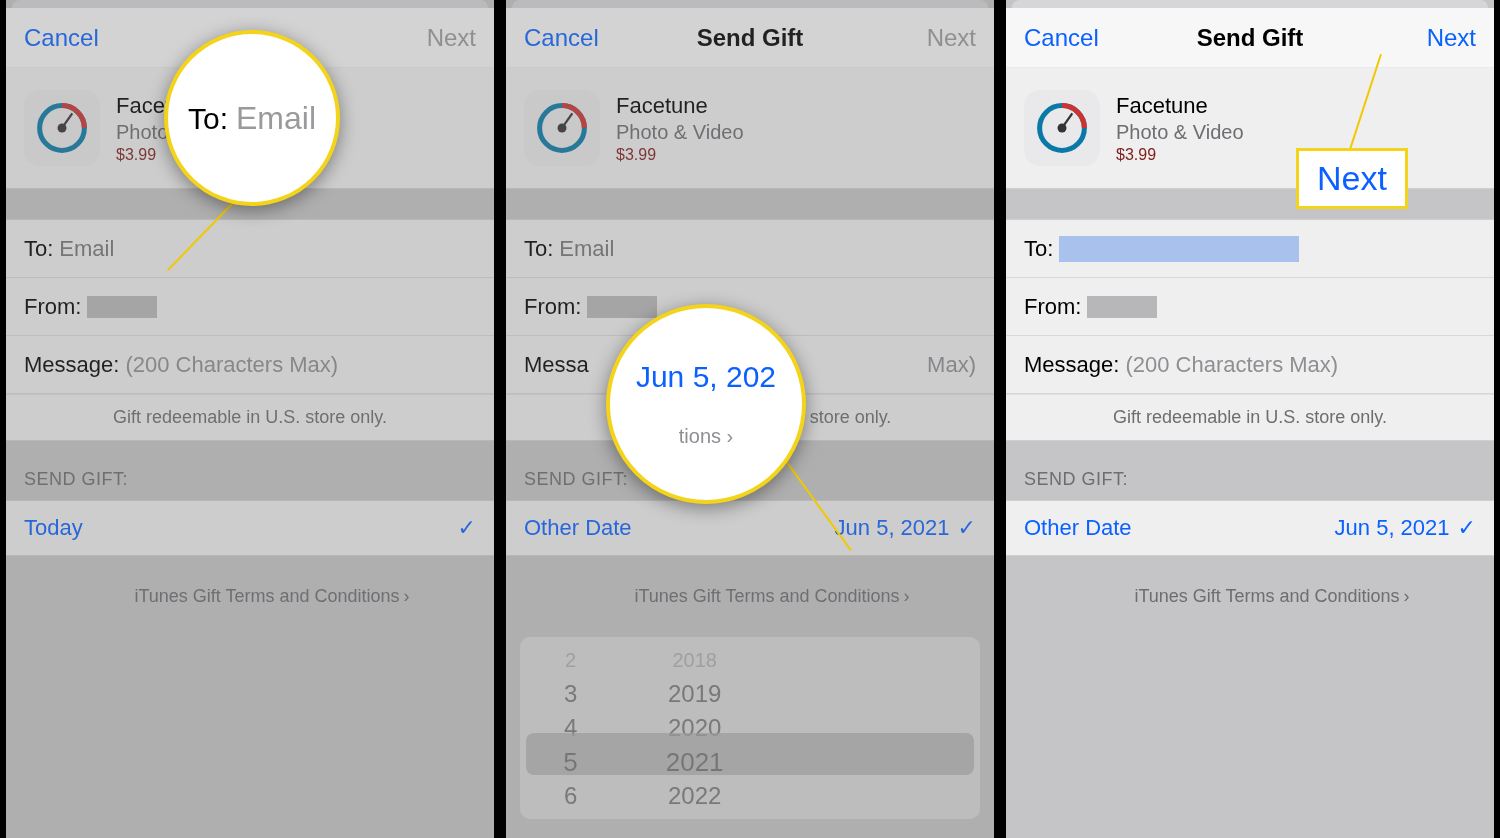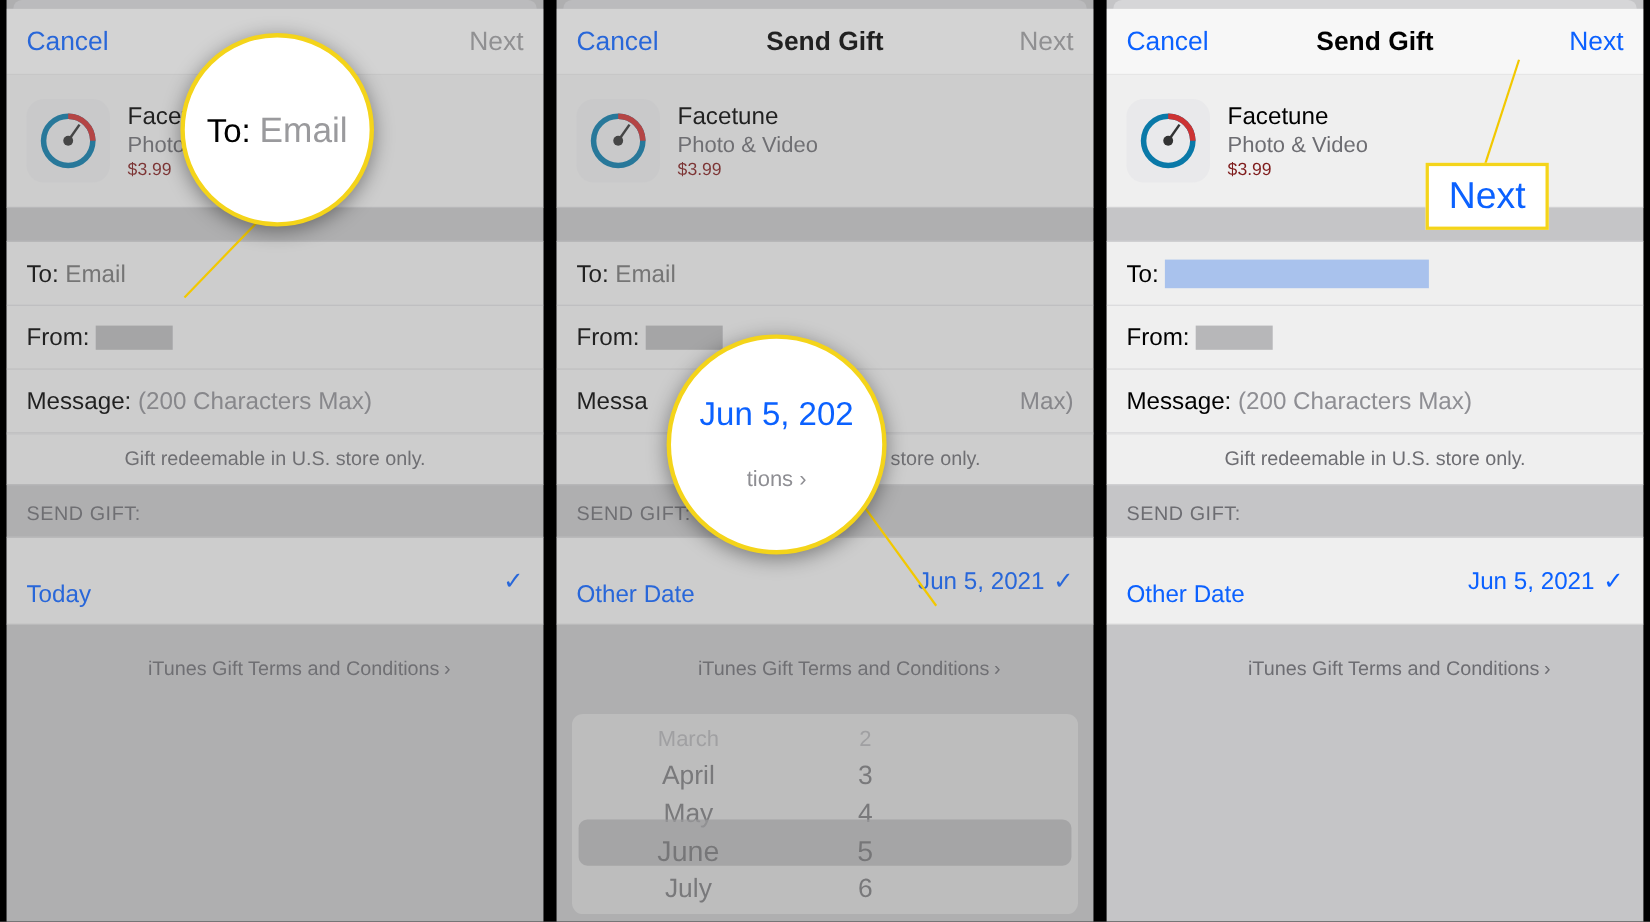--- a/index.html
+++ b/index.html
@@ -81,32 +81,32 @@
 .row .lab { color: #000; margin-right: 6px; }
 .row .ph { color: #8e8e93; }
 .row input {
   border: none; background: transparent; font-size: 22px; flex: 1;
   outline: none;
 }
 .redact { display: inline-block; height: 22px; background: #b7b7b9; }
 .redact.blue { background: #a9c2ed; height: 26px; }
 .note { font-size: 18px; color: #6d6d72; text-align: center; padding: 12px 18px; border-top: 1px solid #e0e0e2; }
 
-.heading { font-size: 18px; color: #6d6d72; padding: 16px 18px 10px; letter-spacing: 0.5px; }
+.heading { font-size: 18px; color: #6d6d72; padding: 28px 18px 10px; letter-spacing: 0.5px; }
 .option-row {
   background: #efefef;
   border-top: 1px solid #d0d0d2;
   border-bottom: 1px solid #d0d0d2;
   display: flex;
   align-items: center;
   justify-content: space-between;
   padding: 14px 18px;
   font-size: 22px;
 }
-.option-row .left { color: #0b61ff; margin-top: 24px; }
+.option-row .left { color: #0b61ff; }
 .option-row .right { color: #0b61ff; display: flex; align-items: center; gap: 8px; }
 .check { font-size: 22px; color: #0b61ff; }
 
 .terms {
   margin-top: 30px;
   text-align: center;
   font-size: 18px;
   color: #6d6d72;
   margin-left: 44px;
 }
@@ -283,33 +283,33 @@
       <span class="check">✓</span>
     </span>
   </div>
 
   <div class="terms">
     <span>iTunes Gift Terms and Conditions</span><span class="chev">›</span>
   </div>
 
   <div class="picker">
     <div class="band"></div>
-    <div class="picker-col m">
-      <div class="it far">March</div>
-      <div class="it">April</div>
-      <div class="it">May</div>
-      <div class="it sel">June</div>
-      <div class="it">July</div>
-    </div>
     <div class="picker-col d">
       <div class="it far">2</div>
       <div class="it">3</div>
       <div class="it">4</div>
       <div class="it sel">5</div>
       <div class="it">6</div>
+    </div>
+    <div class="picker-col y">
+      <div class="it far">2018</div>
+      <div class="it">2019</div>
+      <div class="it">2020</div>
+      <div class="it sel">2021</div>
+      <div class="it">2022</div>
     </div>
   </div>
 
   <div class="mag" style="left:100px; top:304px; width:200px; height:200px;">
     <div class="blue">Jun 5, 202</div>
     <div class="sub">tions ›</div>
   </div>
   <div class="leader" style="left:262px; top:438px; height:140px; transform: rotate(-36deg);"></div>
 </div>
 

